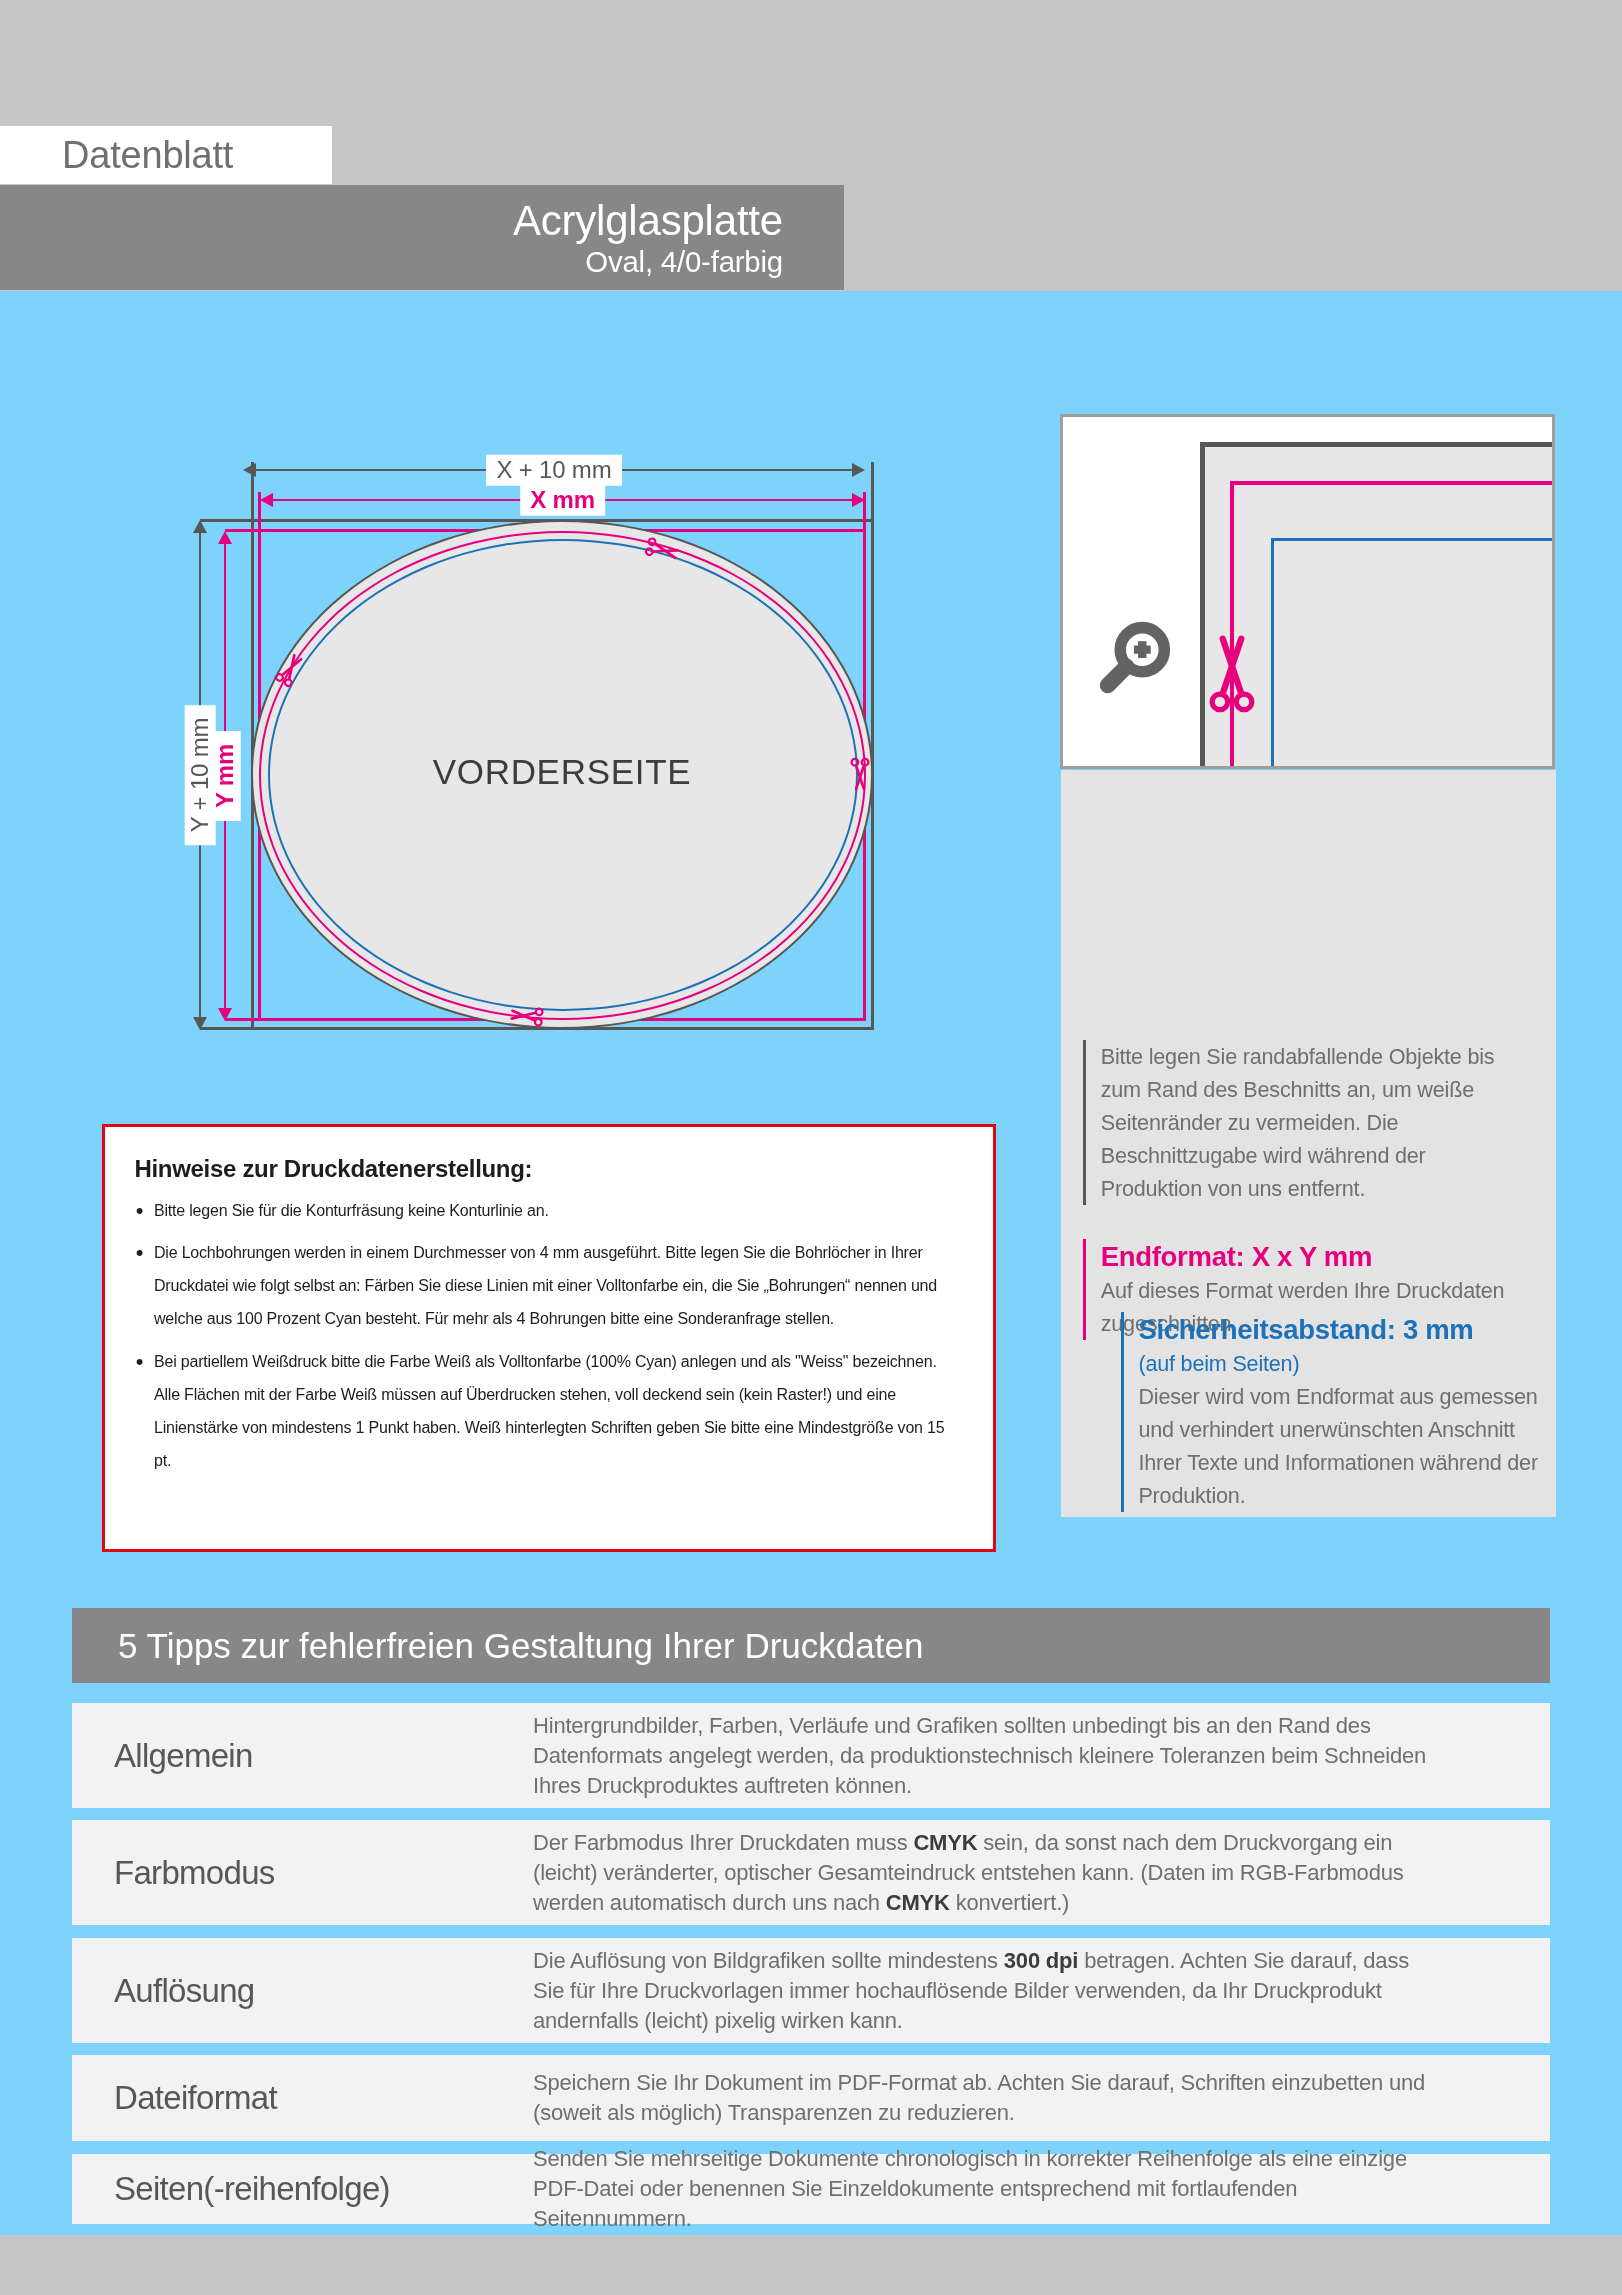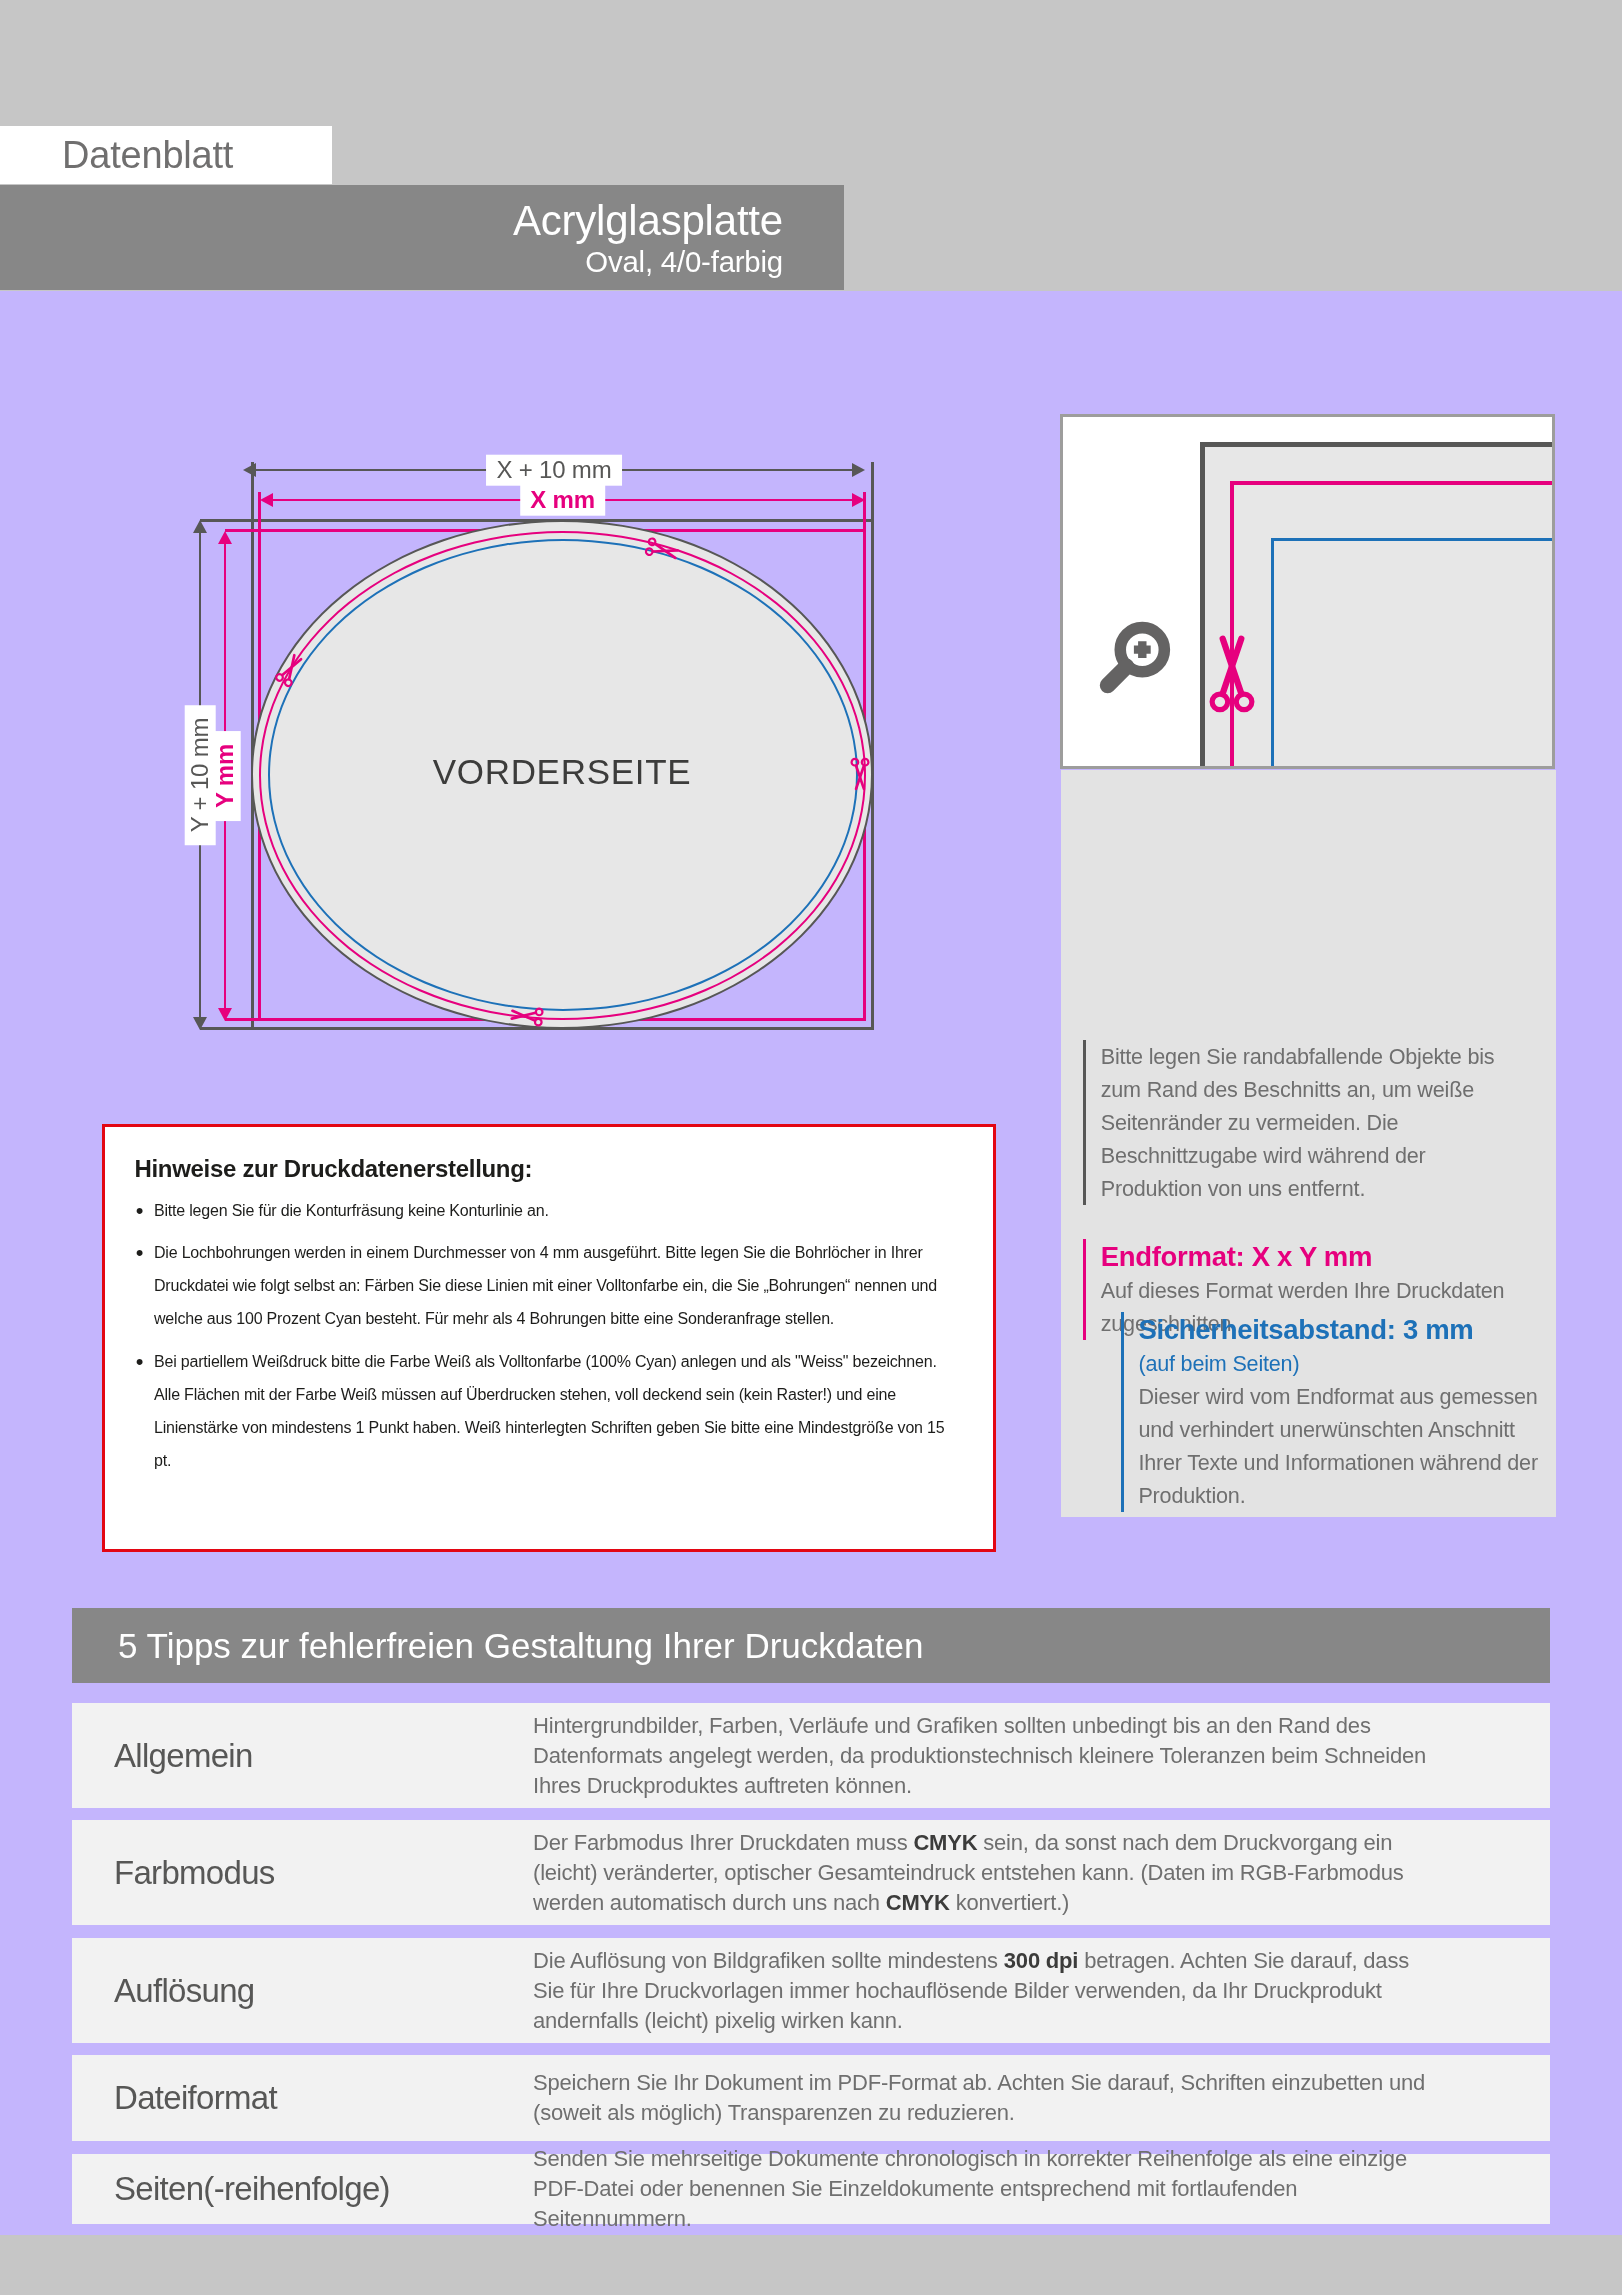--- a/index.html
+++ b/index.html
@@ -3,21 +3,21 @@
 <meta charset="utf-8">
 <style>
   :root{
     --band:#c6c6c6; --darkband:#878787; --ink:#575756; --body:#6f6f6f;
     --magenta:#e6007e; --blue:#1d71b8; --red:#e30613;
     --fill:#e7e7e7; --panel:#e3e3e3; --row:#f2f2f2; --black:#1d1d1b;
   }
   *{margin:0;padding:0;box-sizing:border-box;}
   html,body{background:#ffffff;}
   body{font-family:"Liberation Sans", sans-serif; color:var(--ink);}
-  .page{position:relative;width:1623px;height:2295px;background:#c4b5fd;overflow:hidden;letter-spacing:-0.2px;}
+  .page{position:relative;width:1623px;height:2295px;background:#7dd3fc;overflow:hidden;letter-spacing:-0.2px;}
 
   
   .topband{position:absolute;left:0;top:0;width:1623px;height:291px;background:var(--band);}
   .datenblatt-box{position:absolute;left:0;top:126px;width:332px;height:58px;background:#fff;display:flex;align-items:center;}
   .datenblatt-box span{font-size:38px;color:#706f6f;padding-left:62px;}
   .titleband{position:absolute;left:0;top:185px;width:844px;height:105px;background:var(--darkband);display:flex;flex-direction:column;justify-content:center;align-items:flex-end;padding-right:61px;color:#fff;}
   .titleband .t1{font-size:42px;line-height:47px;}
   .titleband .t2{font-size:29.4px;line-height:35px;}
 
   

